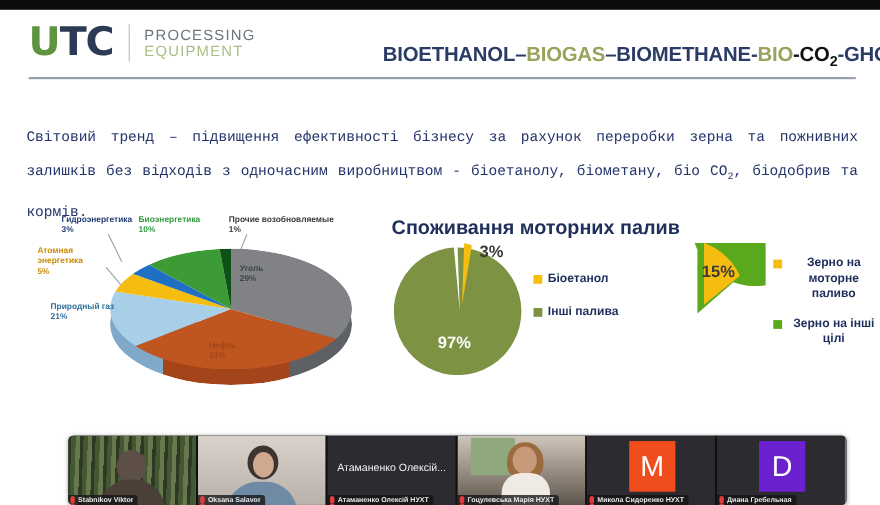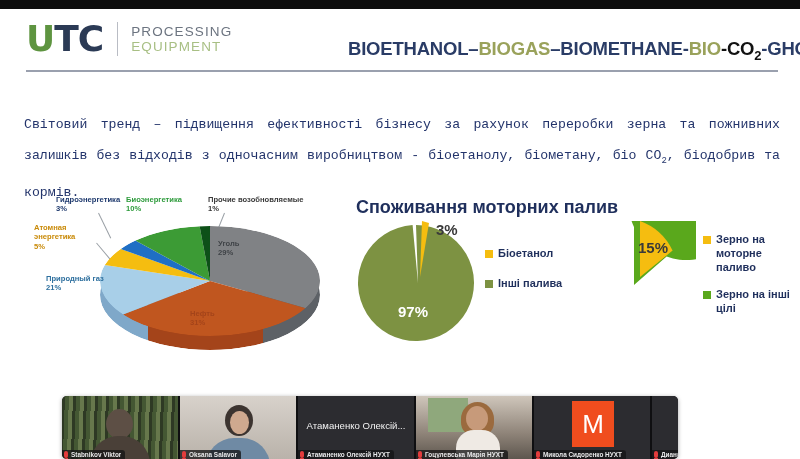--- a/index.html
+++ b/index.html
@@ -193,21 +193,21 @@
     font-weight: bold;
     font-family: "Liberation Sans", sans-serif;
   }
   .c2 .pct-small { left: 84px;  top: 30px; color: #3a3a3a; }
   .c2 .pct-big   { left: 46px;  top: 112px; color: #ffffff; }
   .c3 .pct-small { left: 68px;  top: 48px; color: #3a3a3a; }
   .c3 .pct-big   { left: 42px;  top: 104px; color: #ffffff; }
 
   .legend { position: absolute; }
   .c2 .legend { left: 133px; top: 56px; }
-  .c3 .legend { left: 133px; top: 42px; }
+  .c3 .legend { left: 133px; top: 42px; text-align: center; }
 
   .legend-item {
     display: flex;
     align-items: flex-start;
     margin-bottom: 16px;
   }
   .c3 .legend-item { margin-bottom: 14px; }
   .legend-swatch {
     width: 8px; height: 8px;
     margin-top: 3px;
@@ -220,21 +220,21 @@
     color: #1f2f5c;
     line-height: 1.25;
     font-family: "Liberation Sans", sans-serif;
   }
   .c3 .legend-text { width: 84px; }
 
   
   .vc-strip {
     position: absolute;
     left: 62px; top: 387px;
-    width: 616px; height: 63px;
+    width: 708px; height: 63px;
     background: #737373;
     border-radius: 5px;
     display: flex;
     overflow: hidden;
     box-shadow: 0 1px 4px rgba(0,0,0,.35);
   }
   .vc-tile {
     position: relative;
     width: 116px;
     height: 63px;

